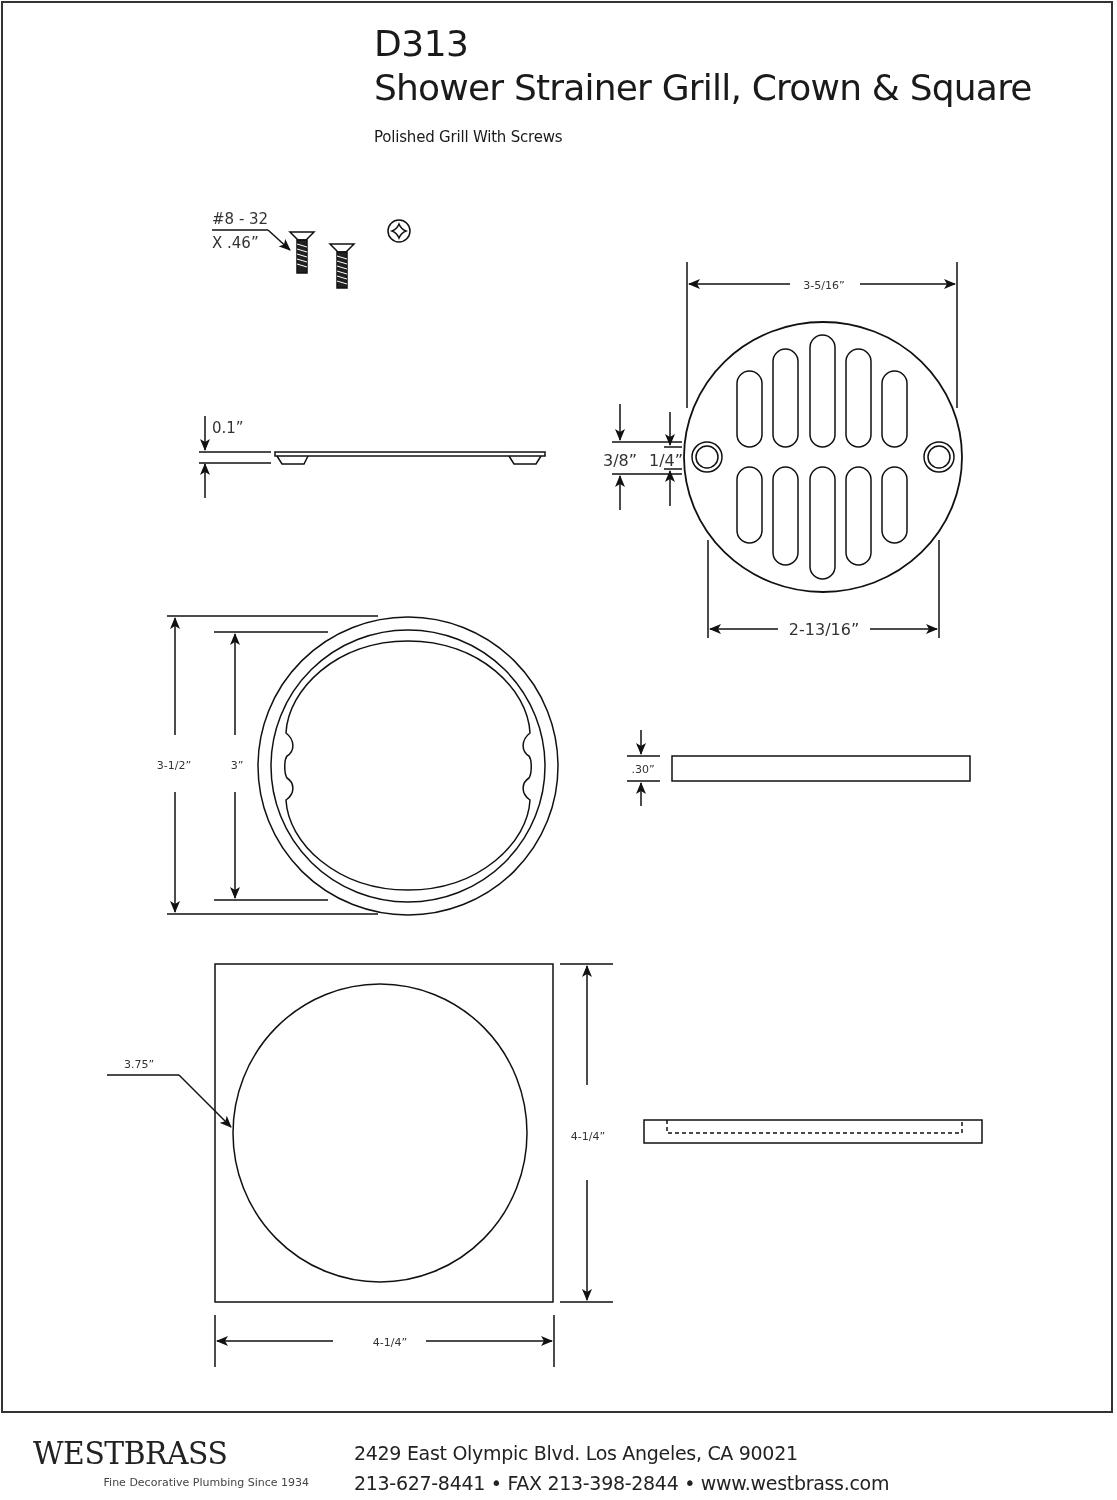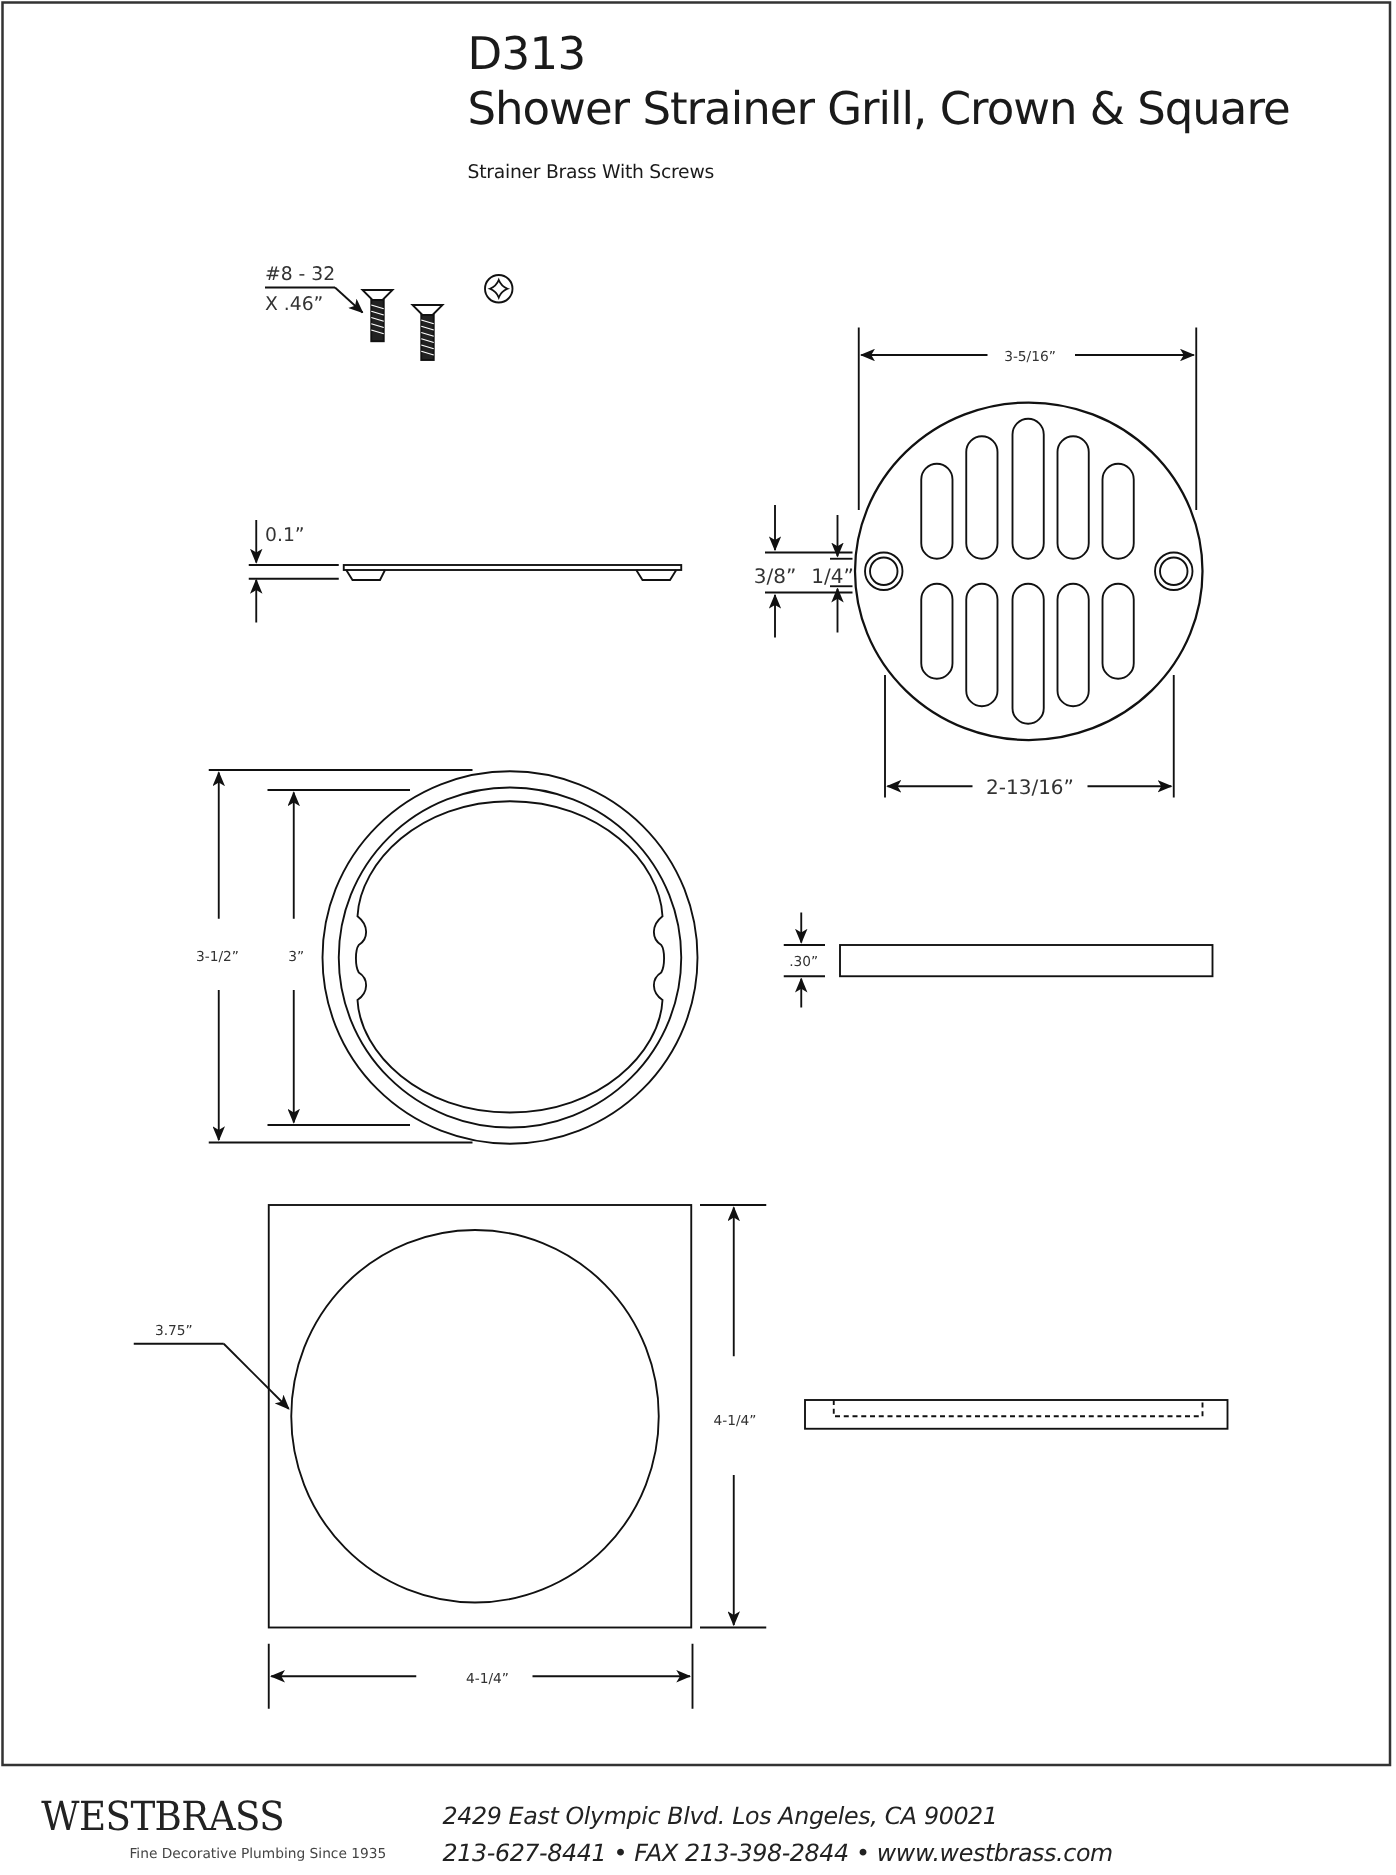--- a/index.html
+++ b/index.html
@@ -12,31 +12,31 @@
   .name { font-size: 36px; font-weight: 400; line-height: 44px; letter-spacing: -0.8px; margin-top: 2px; }
   .subtitle { font-size: 15px; margin-top: 18px; letter-spacing: -0.2px; }
   svg.drawing { position: absolute; left: 0; top: 0; }
   svg text { font-family: "DejaVu Sans", "Liberation Sans", sans-serif; fill: #333; }
   .footer { position: absolute; left: 0; top: 1414px; width: 1117px; height: 72px; }
   .brand { position: absolute; left: 33px; top: 22px; width: 280px; }
   .brand-name { font-family: "DejaVu Serif", "Liberation Serif", serif; font-size: 32px; letter-spacing: -0.5px;
                 color: #222; line-height: 34px; transform: scaleX(0.93); transform-origin: left; }
   .brand-tag { font-size: 11px; color: #444; text-align: right; margin-top: 6px; padding-right: 0px; width: 276px; }
   .contact { position: absolute; left: 354px; top: 24px; font-size: 19px; color: #222; line-height: 30px;
-             letter-spacing: -0.3px; font-style: italic; }
+             letter-spacing: -0.3px; }
 </style>
 </head>
 <body>
 
 <div class="frame"></div>
 
 <div class="title-block">
   <div class="model">D313</div>
   <div class="name">Shower Strainer Grill, Crown &amp; Square</div>
-  <div class="subtitle">Strainer Brass With Screws</div>
+  <div class="subtitle">Polished Grill With Screws</div>
 </div>
 
 <svg class="drawing" width="1117" height="1414" viewBox="0 0 1117 1414" xmlns="http://www.w3.org/2000/svg">
   <defs>
     <marker id="arrow" viewBox="0 0 12 10" refX="11" refY="5" markerWidth="12" markerHeight="10" orient="auto-start-reverse" markerUnits="userSpaceOnUse">
       <path d="M0,0 L12,5 L0,10 L3,5 Z" fill="#111"></path>
     </marker>
   </defs>
 
   <g stroke="#111" fill="none" stroke-width="1.5">
@@ -169,19 +169,19 @@
 
   <g stroke="#111" fill="none" stroke-width="1.5">
     <rect x="644" y="1120" width="338" height="23"></rect>
     <path d="M667,1120 L667,1133 L962,1133 L962,1120" stroke-dasharray="4,3"></path>
   </g>
 </svg>
 
 <div class="footer">
   <div class="brand">
     <div class="brand-name">WESTBRASS</div>
-    <div class="brand-tag">Fine Decorative Plumbing Since 1935</div>
+    <div class="brand-tag">Fine Decorative Plumbing Since 1934</div>
   </div>
   <div class="contact">
     <div>2429 East Olympic Blvd. Los Angeles, CA  90021</div>
     <div>213-627-8441 • FAX 213-398-2844 • www.westbrass.com</div>
   </div>
 </div>
 
 </body></html>

